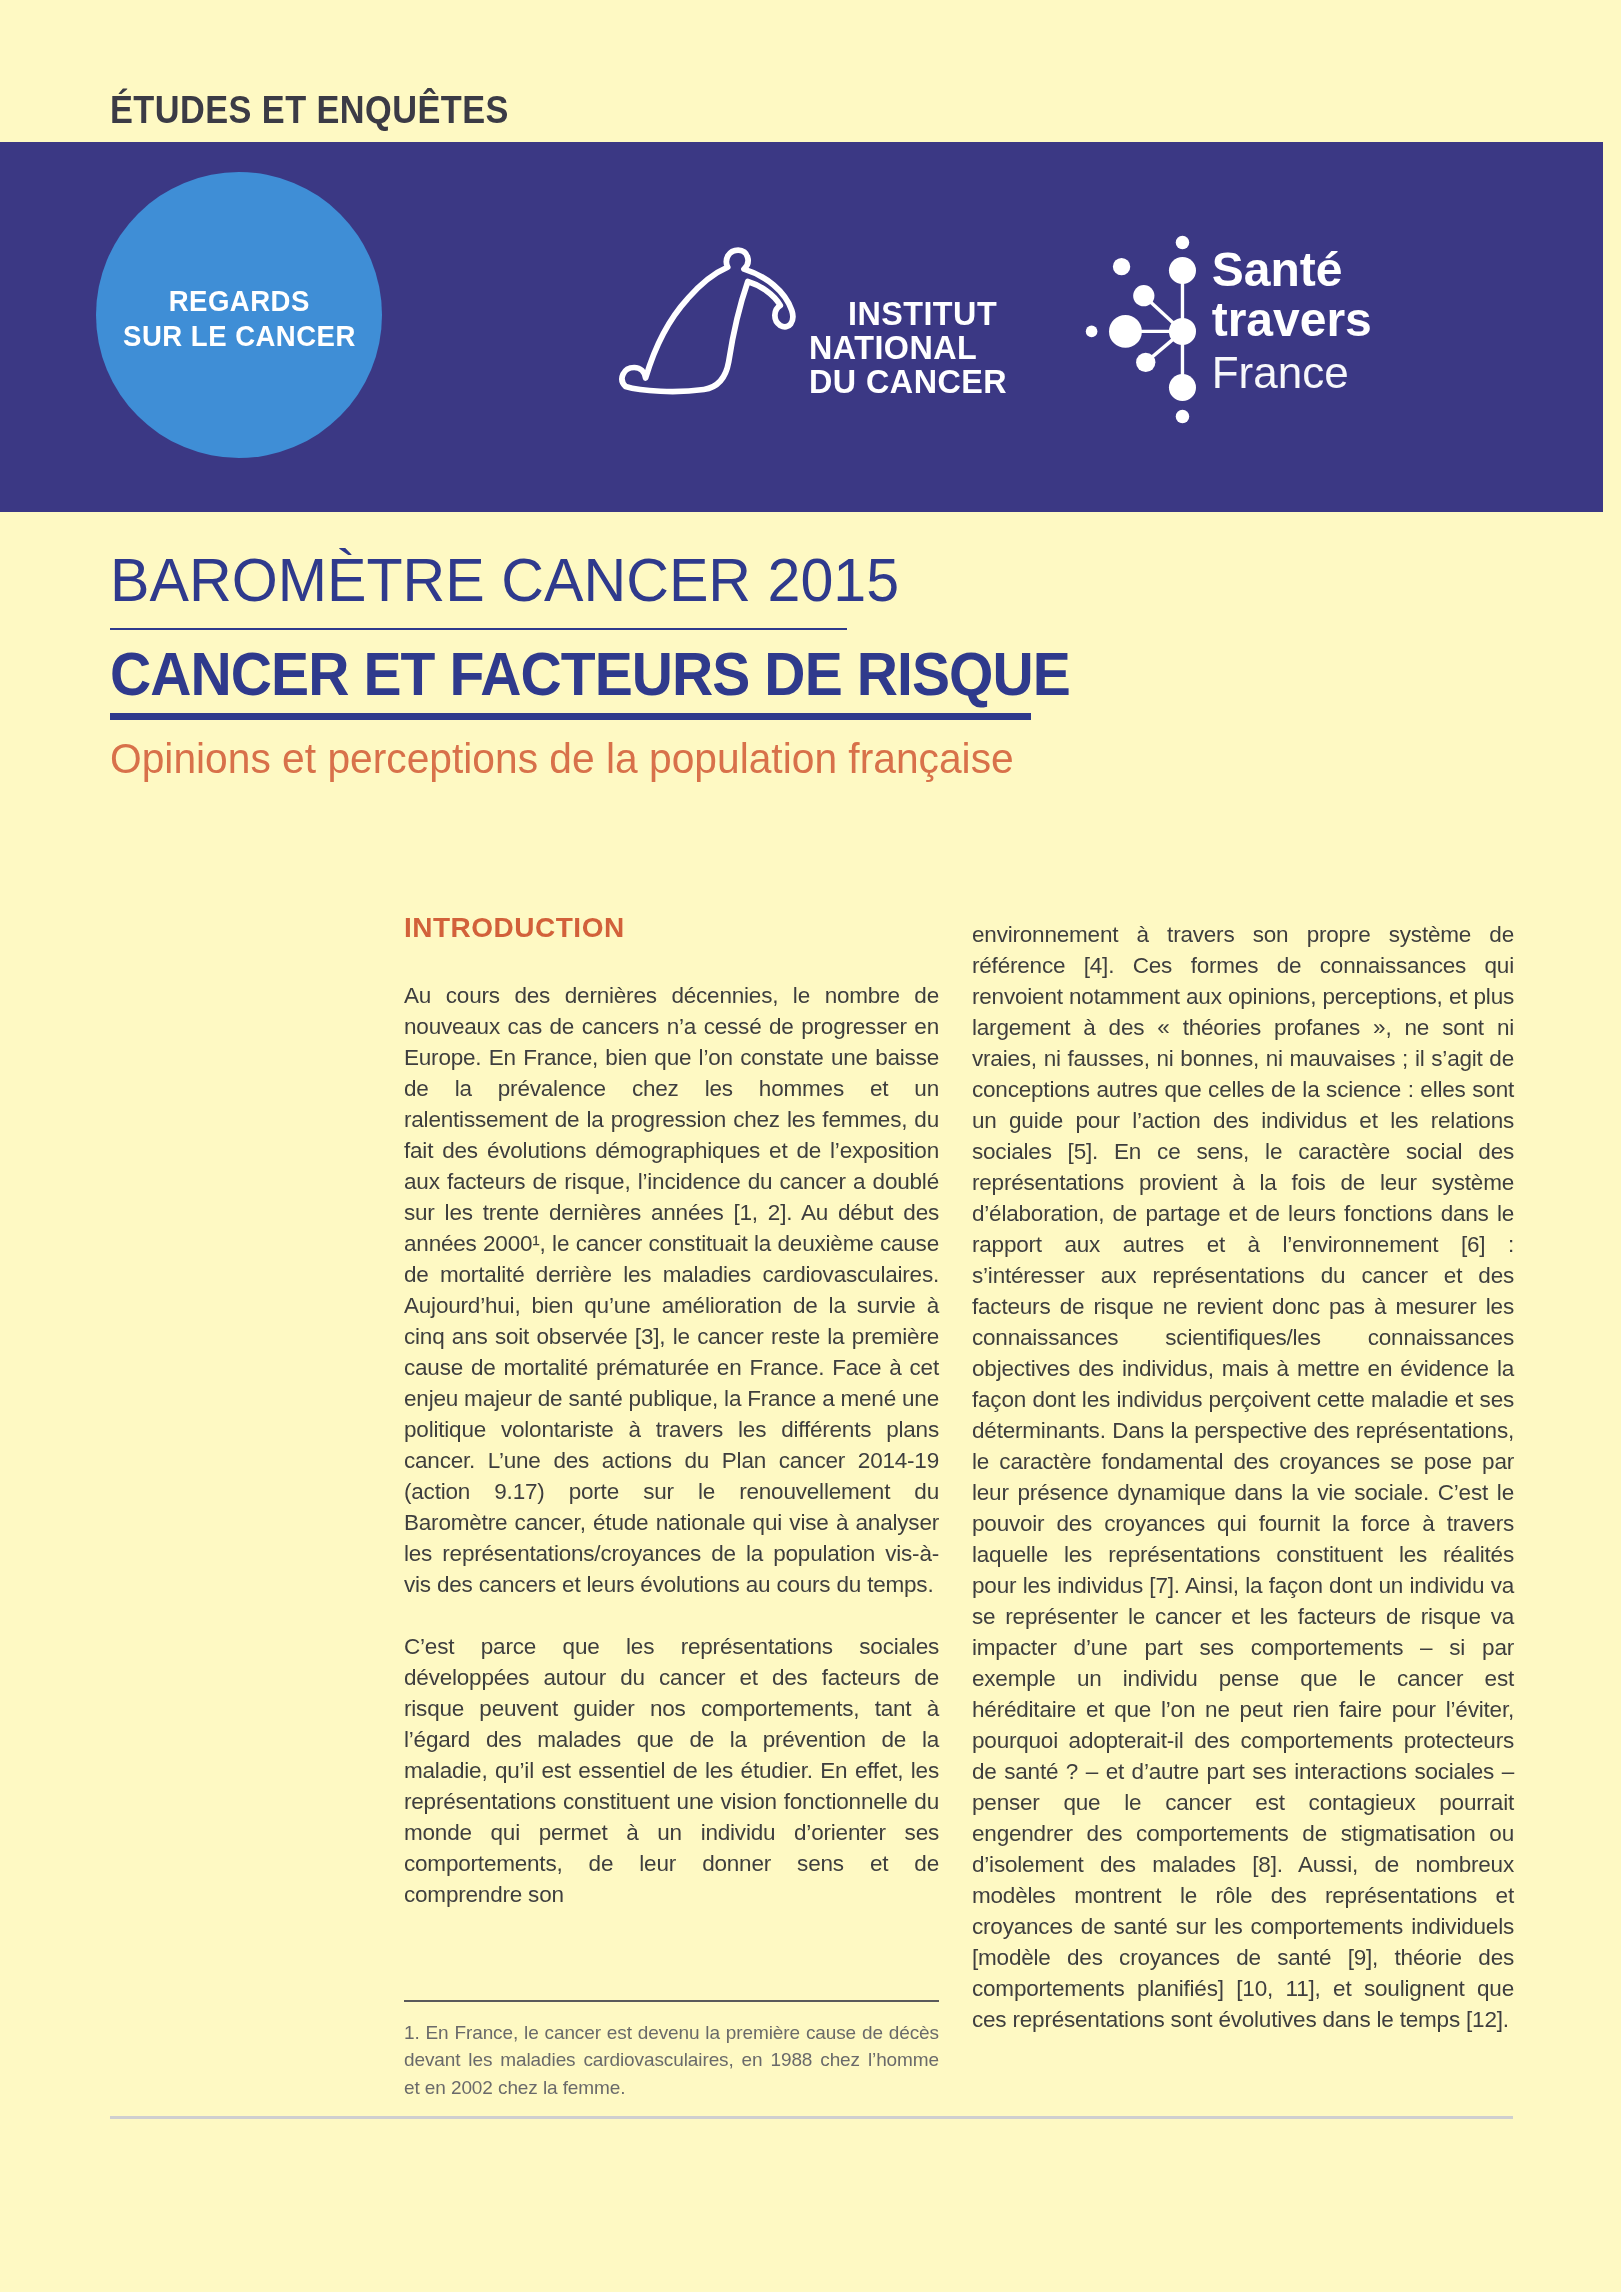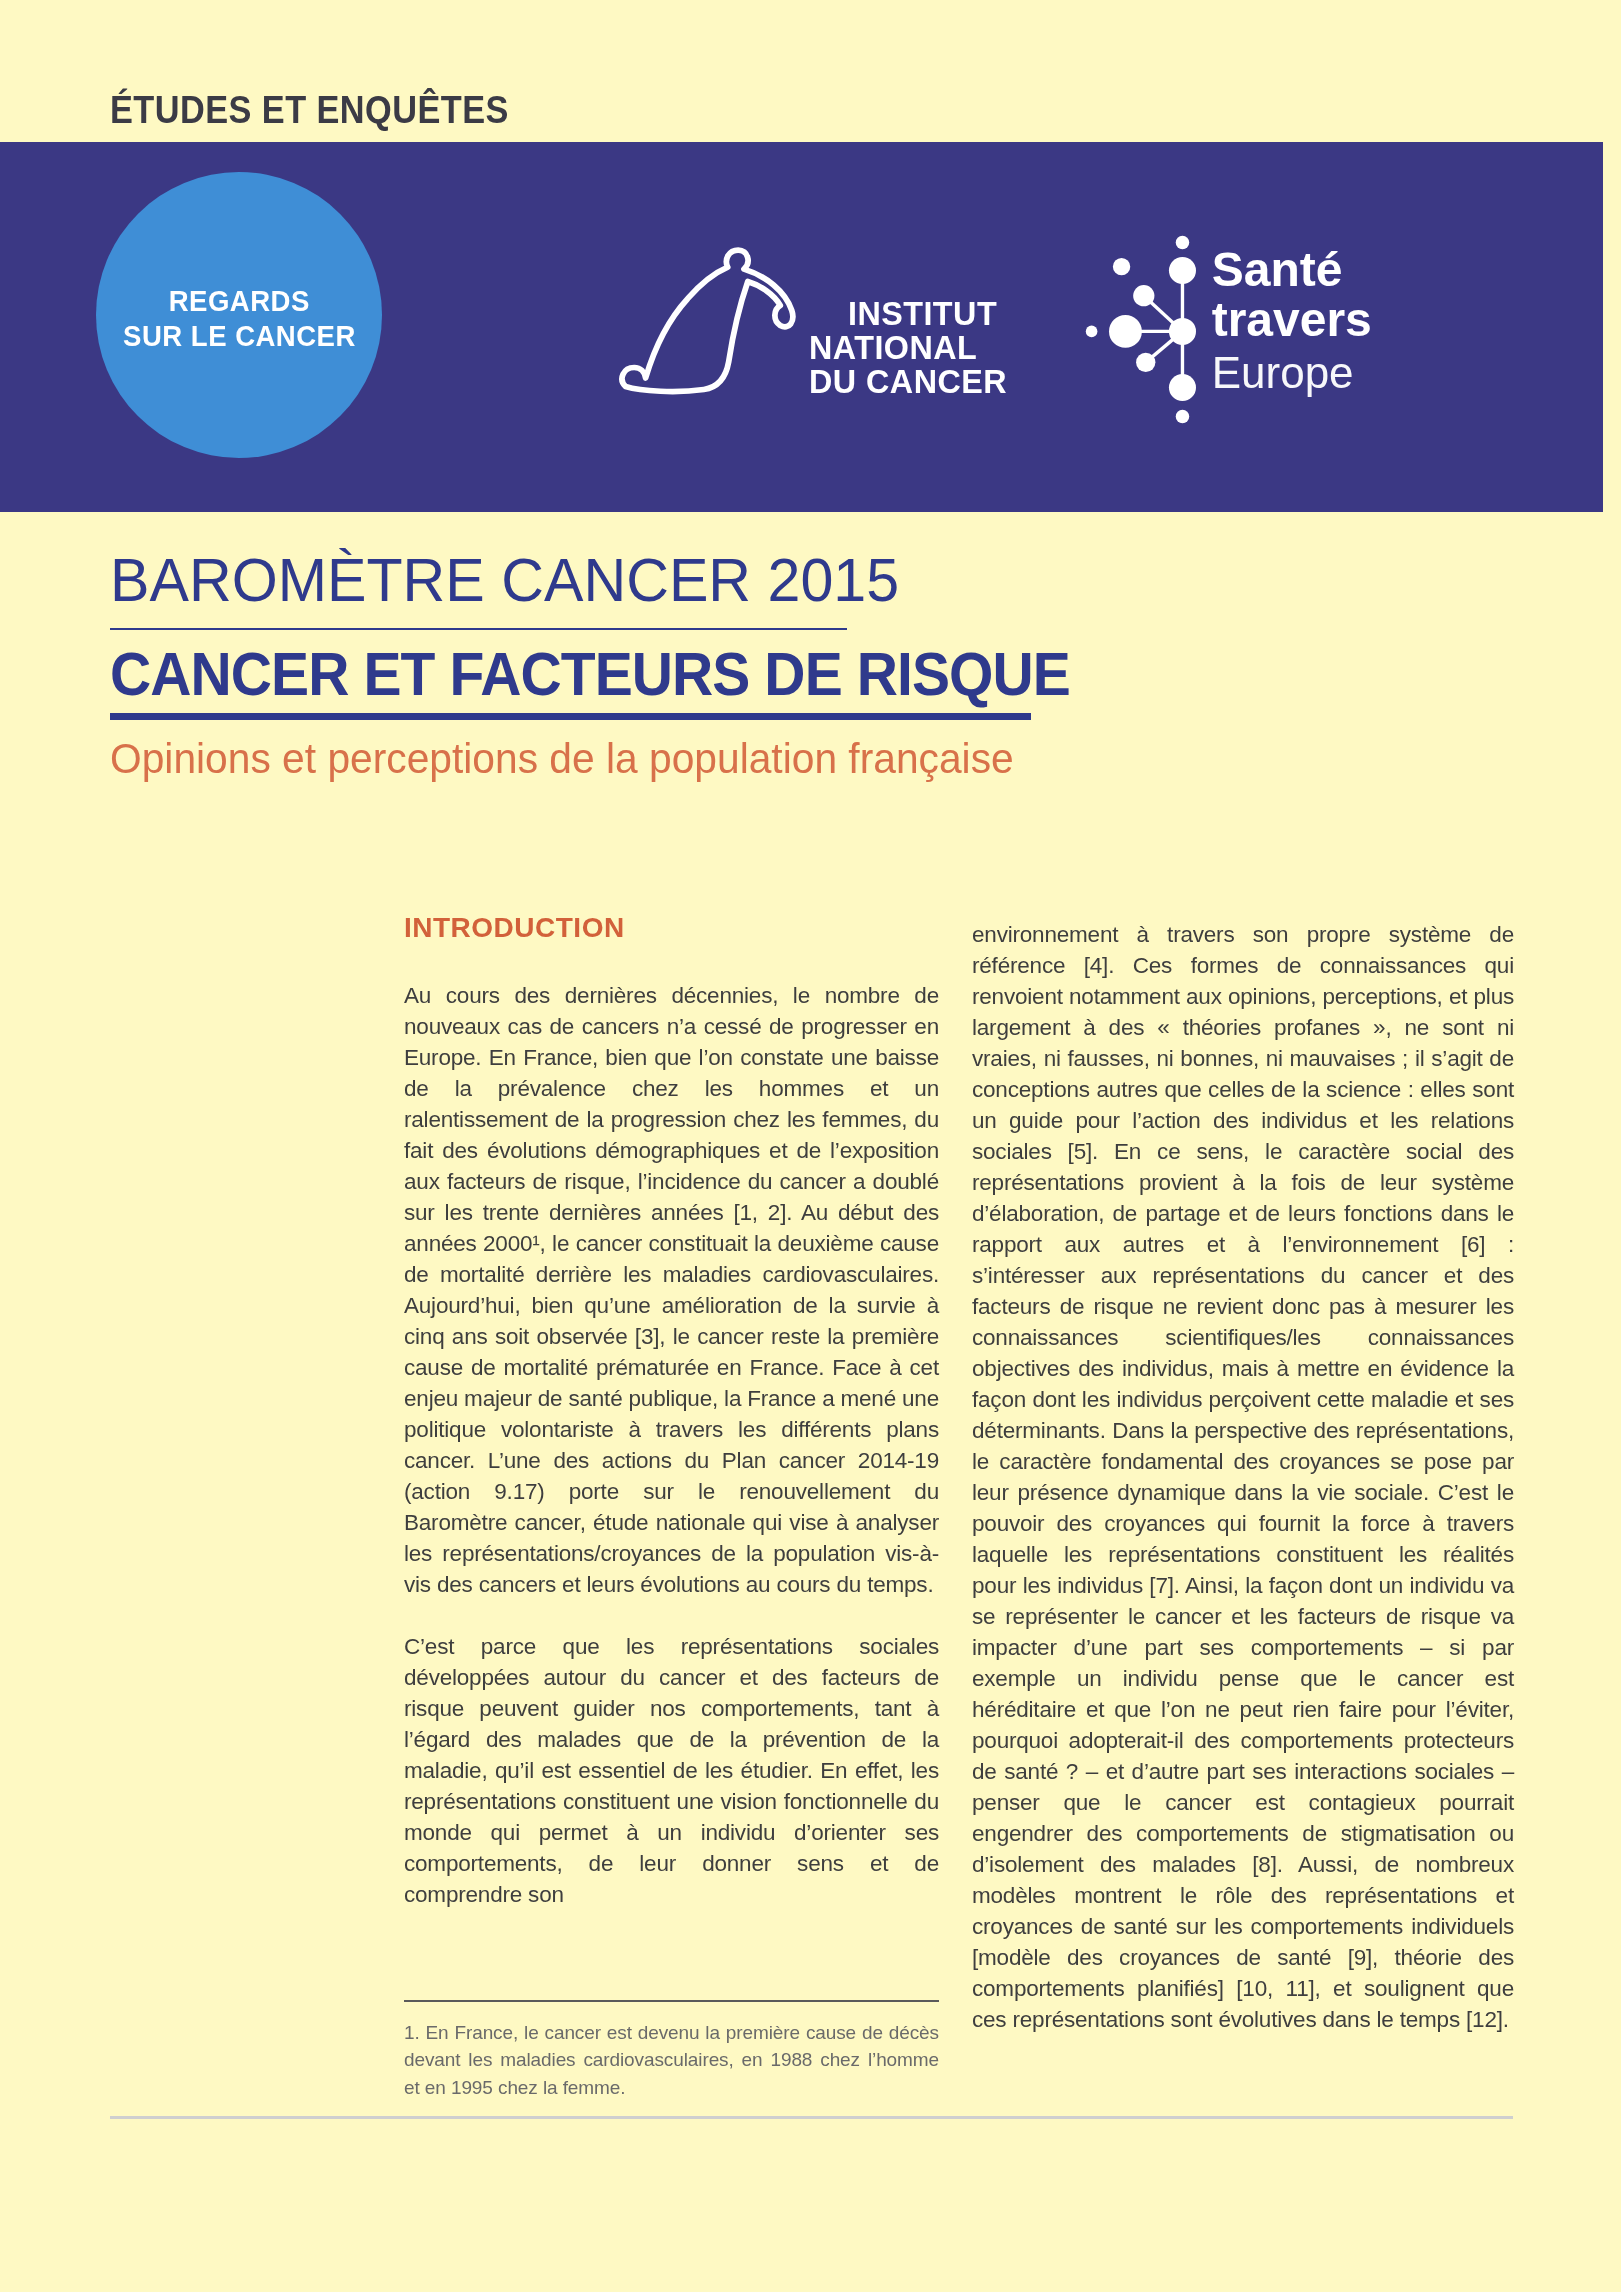--- a/index.html
+++ b/index.html
@@ -157,21 +157,21 @@
           <circle cx="47" cy="105" r="17"></circle>
           <circle cx="106" cy="105" r="14"></circle>
           <circle cx="68" cy="137" r="10"></circle>
           <circle cx="106" cy="163" r="14"></circle>
           <circle cx="106" cy="193" r="7"></circle>
         </g>
       </svg>
       <div class="spf-text">
         <div class="b">Santé</div>
         <div class="b">travers</div>
-        <div class="r">Europe</div>
+        <div class="r">France</div>
       </div>
     </div>
 
   </div>
 
   <div class="kicker">BAROMÈTRE CANCER 2015</div>
   <div class="kicker-rule"></div>
   <div class="main-title">CANCER ET FACTEURS DE RISQUE</div>
   <div class="main-title-rule"></div>
   <div class="subtitle">Opinions et perceptions de la population française</div>
@@ -181,18 +181,18 @@
   <div class="col col-left">
     <p>Au cours des dernières décennies, le nombre de nouveaux cas de cancers n’a cessé de progresser en Europe. En France, bien que l’on constate une baisse de la prévalence chez les hommes et un ralentissement de la progression chez les femmes, du fait des évolutions démographiques et de l’exposition aux facteurs de risque, l’incidence du cancer a doublé sur les trente dernières années [1, 2]. Au début des années 2000¹, le cancer constituait la deuxième cause de mortalité derrière les maladies cardiovasculaires. Aujourd’hui, bien qu’une amélioration de la survie à cinq ans soit observée [3], le cancer reste la première cause de mortalité prématurée en France. Face à cet enjeu majeur de santé publique, la France a mené une politique volontariste à travers les différents plans cancer. L’une des actions du Plan cancer 2014-19 (action 9.17) porte sur le renouvellement du Baromètre cancer, étude nationale qui vise à analyser les représentations/croyances de la population vis-à-vis des cancers et leurs évolutions au cours du temps.</p>
     <p>C’est parce que les représentations sociales développées autour du cancer et des facteurs de risque peuvent guider nos comportements, tant à l’égard des malades que de la prévention de la maladie, qu’il est essentiel de les étudier. En effet, les représentations constituent une vision fonctionnelle du monde qui permet à un individu d’orienter ses comportements, de leur donner sens et de comprendre son</p>
   </div>
 
   <div class="col col-right">
     <p>environnement à travers son propre système de référence [4]. Ces formes de connaissances qui renvoient notamment aux opinions, perceptions, et plus largement à des « théories profanes », ne sont ni vraies, ni fausses, ni bonnes, ni mauvaises ; il s’agit de conceptions autres que celles de la science : elles sont un guide pour l’action des individus et les relations sociales [5]. En ce sens, le caractère social des représentations provient à la fois de leur système d’élaboration, de partage et de leurs fonctions dans le rapport aux autres et à l’environnement [6] : s’intéresser aux représentations du cancer et des facteurs de risque ne revient donc pas à mesurer les connaissances scientifiques/les connaissances objectives des individus, mais à mettre en évidence la façon dont les individus perçoivent cette maladie et ses déterminants. Dans la perspective des représentations, le caractère fondamental des croyances se pose par leur présence dynamique dans la vie sociale. C’est le pouvoir des croyances qui fournit la force à travers laquelle les représentations constituent les réalités pour les individus [7]. Ainsi, la façon dont un individu va se représenter le cancer et les facteurs de risque va impacter d’une part ses comportements – si par exemple un individu pense que le cancer est héréditaire et que l’on ne peut rien faire pour l’éviter, pourquoi adopterait-il des comportements protecteurs de santé ? – et d’autre part ses interactions sociales – penser que le cancer est contagieux pourrait engendrer des comportements de stigmatisation ou d’isolement des malades [8]. Aussi, de nombreux modèles montrent le rôle des représentations et croyances de santé sur les comportements individuels [modèle des croyances de santé [9], théorie des comportements planifiés] [10, 11], et soulignent que ces représentations sont évolutives dans le temps [12].</p>
   </div>
 
   <div class="footnote-rule"></div>
-  <div class="footnote">1. En France, le cancer est devenu la première cause de décès devant les maladies cardiovasculaires, en 1988 chez l’homme et en 1995 chez la femme.</div>
+  <div class="footnote">1. En France, le cancer est devenu la première cause de décès devant les maladies cardiovasculaires, en 1988 chez l’homme et en 2002 chez la femme.</div>
 
   <div class="bottom-rule"></div>
 
 </div>
 
 
 </body></html>

